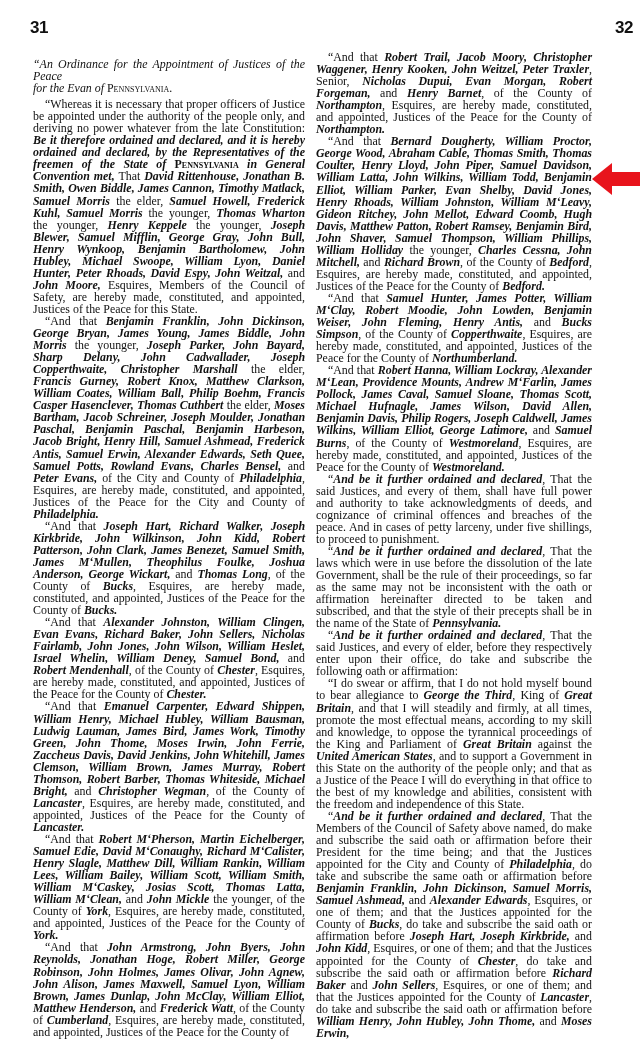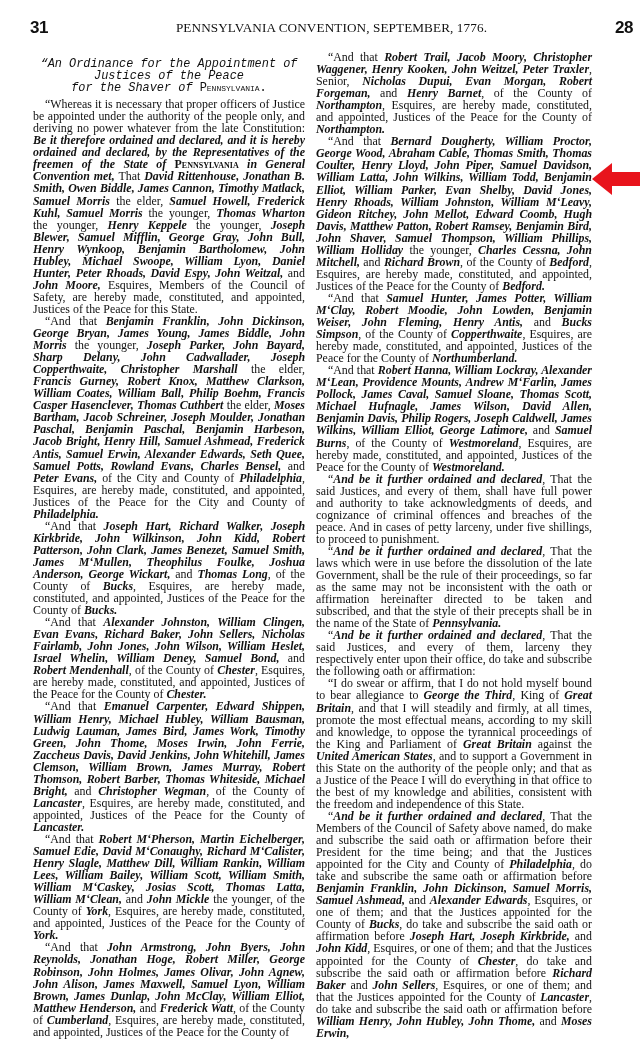--- a/index.html
+++ b/index.html
@@ -8,56 +8,55 @@
     .header { position:absolute; top:18px; left:30px; right:10px; height:24px; }
     .pg { position:absolute; top:0; font-weight:bold; font-size:17px; font-family:"Liberation Sans","DejaVu Sans",sans-serif; letter-spacing:-0.5px;}
     .pg.left { left:0; }
     .pg.right { right:0; }
     .running { position:absolute; top:2px; left:0; right:0; text-align:center; font-size:13.2px; letter-spacing:0.1px; }
     .col { position:absolute; top:51px; font-size:11.9px; line-height:12.05px; text-align:justify; }
     .col.left { left:33px; width:272px; }
     .col.right { left:316px; width:276px; }
     p { margin:0; text-indent:12px; hyphens:manual; }
     p.noindent { text-indent:0; }
-    p.title { text-align:center; text-indent:0; margin:7px 0 4px 0; font-style:italic;font-family:Liberation Mono, monospace; }
+    p.title { text-indent:0; margin:7px 0 4px 0; font-style:italic; }
     i, .it { font-style:italic; font-weight:bold; }
     .sc { font-variant:small-caps; font-style:normal; }
     .arrow { position:absolute; left:592px; top:163px; width:48px; height:32px; }
   </style>
 </head>
 <body>
 
 <div class="header">
   <span class="pg left">31</span>
-  <div class="running">PENNSYLVANIA CONVENTION, SEPTEMBER, 1776.</div>
-  <span class="pg right">28</span>
+  <span class="pg right">32</span>
 </div>
 
 <div class="col left">
   <p class="title">
     <span>“An Ordinance for the Appointment of Justices of the Peace</span><br>
-    <span>for the Shaver of </span><span class="sc">Pennsylvania.</span>
+    <span>for the Evan of </span><span class="sc">Pennsylvania.</span>
   </p>
   <p><span>“Whereas it is necessary that proper officers of Justice be appointed under the authority of the people only, and deriving no power whatever from the late Constitution: </span><i>Be it therefore ordained and declared, and it is hereby ordained and declared, by the Representatives of the freemen of the State of </i><i class="sc">Pennsylvania</i><i> in General Convention met,</i><span> That </span><i>David Rittenhouse, Jonathan B. Smith, Owen Biddle, James Cannon, Timothy Matlack, Samuel Morris</i><span> the elder, </span><i>Samuel Howell, Frederick Kuhl, Samuel Morris</i><span> the younger, </span><i>Thomas Wharton</i><span> the younger, </span><i>Henry Keppele</i><span> the younger, </span><i>Joseph Blewer, Samuel Mifflin, George Gray, John Bull, Henry Wynkoop, Benjamin Bartholomew, John Hubley, Michael Swoope, William Lyon, Daniel Hunter, Peter Rhoads, David Espy, John Weitzal,</i><span> and </span><i>John Moore,</i><span> Esquires, Members of the Council of Safety, are hereby made, constituted, and appointed, Justices of the Peace for this State.</span></p>
   <p><span>“And that </span><i>Benjamin Franklin, John Dickinson, George Bryan, James Young, James Biddle, John Morris</i><span> the younger, </span><i>Joseph Parker, John Bayard, Sharp Delany, John Cadwallader, Joseph Copperthwaite, Christopher Marshall</i><span> the elder, </span><i>Francis Gurney, Robert Knox, Matthew Clarkson, William Coates, William Ball, Philip Boehm, Francis Casper Hasenclever, Thomas Cuthbert</i><span> the elder, </span><i>Moses Bartham, Jacob Schreiner, Joseph Moulder, Jonathan Paschal, Benjamin Paschal, Benjamin Harbeson, Jacob Bright, Henry Hill, Samuel Ashmead, Frederick Antis, Samuel Erwin, Alexander Edwards, Seth Quee, Samuel Potts, Rowland Evans, Charles Bensel,</i><span> and </span><i>Peter Evans,</i><span> of the City and County of </span><i>Philadelphia</i><span>, Esquires, are hereby made, constituted, and appointed, Justices of the Peace for the City and County of </span><i>Philadelphia.</i></p>
   <p><span>“And that </span><i>Joseph Hart, Richard Walker, Joseph Kirkbride, John Wilkinson, John Kidd, Robert Patterson, John Clark, James Benezet, Samuel Smith, James M‘Mullen, Theophilus Foulke, Joshua Anderson, George Wickart,</i><span> and </span><i>Thomas Long</i><span>, of the County of </span><i>Bucks</i><span>, Esquires, are hereby made, constituted, and appointed, Justices of the Peace for the County of </span><i>Bucks.</i></p>
   <p><span>“And that </span><i>Alexander Johnston, William Clingen, Evan Evans, Richard Baker, John Sellers, Nicholas Fairlamb, John Jones, John Wilson, William Heslet, Israel Whelin, William Deney, Samuel Bond,</i><span> and </span><i>Robert Mendenhall</i><span>, of the County of </span><i>Chester</i><span>, Esquires, are hereby made, constituted, and appointed, Justices of the Peace for the County of </span><i>Chester.</i></p>
   <p><span>“And that </span><i>Emanuel Carpenter, Edward Shippen, William Henry, Michael Hubley, William Bausman, Ludwig Lauman, James Bird, James Work, Timothy Green, John Thome, Moses Irwin, John Ferrie, Zaccheus Davis, David Jenkins, John Whitehill, James Clemson, William Brown, James Murray, Robert Thomson, Robert Barber, Thomas Whiteside, Michael Bright,</i><span> and </span><i>Christopher Wegman</i><span>, of the County of </span><i>Lancaster</i><span>, Esquires, are hereby made, constituted, and appointed, Justices of the Peace for the County of </span><i>Lancaster.</i></p>
   <p><span>“And that </span><i>Robert M‘Pherson, Martin Eichelberger, Samuel Edie, David M‘Conaughy, Richard M‘Calister, Henry Slagle, Matthew Dill, William Rankin, William Lees, William Bailey, William Scott, William Smith, William M‘Caskey, Josias Scott, Thomas Latta, William M‘Clean,</i><span> and </span><i>John Mickle</i><span> the younger, of the County of </span><i>York</i><span>, Esquires, are hereby made, constituted, and appointed, Justices of the Peace for the County of </span><i>York.</i></p>
   <p><span>“And that </span><i>John Armstrong, John Byers, John Reynolds, Jonathan Hoge, Robert Miller, George Robinson, John Holmes, James Olivar, John Agnew, John Alison, James Maxwell, Samuel Lyon, William Brown, James Dunlap, John McClay, William Elliot, Matthew Henderson,</i><span> and </span><i>Frederick Watt</i><span>, of the County of </span><i>Cumberland</i><span>, Esquires, are hereby made, constituted, and appointed, Justices of the Peace for the County of </span></p>
 
 </div>
 
 <div class="col right">
   <p><span>“And that </span><i>Robert Trail, Jacob Moory, Christopher Waggener, Henry Kooken, John Weitzel, Peter Traxler</i><span>, Senior, </span><i>Nicholas Dupui, Evan Morgan, Robert Forgeman,</i><span> and </span><i>Henry Barnet</i><span>, of the County of </span><i>Northampton</i><span>, Esquires, are hereby made, constituted, and appointed, Justices of the Peace for the County of </span><i>Northampton.</i></p>
   <p><span>“And that </span><i>Bernard Dougherty, William Proctor, George Wood, Abraham Cable, Thomas Smith, Thomas Coulter, Henry Lloyd, John Piper, Samuel Davidson, William Latta, John Wilkins, William Todd, Benjamin Elliot, William Parker, Evan Shelby, David Jones, Henry Rhoads, William Johnston, William M‘Leavy, Gideon Ritchey, John Mellot, Edward Coomb, Hugh Davis, Matthew Patton, Robert Ramsey, Benjamin Bird, John Shaver, Samuel Thompson, William Phillips, William Holliday</i><span> the younger, </span><i>Charles Cessna, John Mitchell,</i><span> and </span><i>Richard Brown</i><span>, of the County of </span><i>Bedford</i><span>, Esquires, are hereby made, constituted, and appointed, Justices of the Peace for the County of </span><i>Bedford.</i></p>
   <p><span>“And that </span><i>Samuel Hunter, James Potter, William M‘Clay, Robert Moodie, John Lowden, Benjamin Weiser, John Fleming, Henry Antis,</i><span> and </span><i>Bucks Simpson</i><span>, of the County of </span><i>Copperthwaite</i><span>, Esquires, are hereby made, constituted, and appointed, Justices of the Peace for the County of </span><i>Northumberland.</i></p>
   <p><span>“And that </span><i>Robert Hanna, William Lockray, Alexander M‘Lean, Providence Mounts, Andrew M‘Farlin, James Pollock, James Caval, Samuel Sloane, Thomas Scott, Michael Hufnagle, James Wilson, David Allen, Benjamin Davis, Philip Rogers, Joseph Caldwell, James Wilkins, William Elliot, George Latimore,</i><span> and </span><i>Samuel Burns</i><span>, of the County of </span><i>Westmoreland</i><span>, Esquires, are hereby made, constituted, and appointed, Justices of the Peace for the County of </span><i>Westmoreland.</i></p>
   <p><span>“</span><i>And be it further ordained and declared</i><span>, That the said Justices, and every of them, shall have full power and authority to take acknowledgments of deeds, and cognizance of criminal offences and breaches of the peace. And in cases of petty larceny, under five shillings, to proceed to punishment.</span></p>
   <p><span>“</span><i>And be it further ordained and declared</i><span>, That the laws which were in use before the dissolution of the late Government, shall be the rule of their proceedings, so far as the same may not be inconsistent with the oath or affirmation hereinafter directed to be taken and subscribed, and that the style of their precepts shall be in the name of the State of </span><i>Pennsylvania.</i></p>
-  <p><span>“</span><i>And be it further ordained and declared</i><span>, That the said Justices, and every of them, larceny they respectively enter upon their office, do take and subscribe the following oath or affirmation:</span></p>
+  <p><span>“</span><i>And be it further ordained and declared</i><span>, That the said Justices, and every of elder, before they respectively enter upon their office, do take and subscribe the following oath or affirmation:</span></p>
   <p><span>“I do swear or affirm, that I do not hold myself bound to bear allegiance to </span><i>George the Third</i><span>, King of </span><i>Great Britain</i><span>, and that I will steadily and firmly, at all times, promote the most effectual means, according to my skill and knowledge, to oppose the tyrannical proceedings of the King and Parliament of </span><i>Great Britain</i><span> against the </span><i>United American States</i><span>, and to support a Government in this State on the authority of the people only; and that as a Justice of the Peace I will do everything in that office to the best of my knowledge and abilities, consistent with the freedom and independence of this State.</span></p>
   <p><span>“</span><i>And be it further ordained and declared</i><span>, That the Members of the Council of Safety above named, do make and subscribe the said oath or affirmation before their President for the time being; and that the Justices appointed for the City and County of </span><i>Philadelphia</i><span>, do take and subscribe the same oath or affirmation before </span><i>Benjamin Franklin, John Dickinson, Samuel Morris, Samuel Ashmead,</i><span> and </span><i>Alexander Edwards</i><span>, Esquires, or one of them; and that the Justices appointed for the County of </span><i>Bucks</i><span>, do take and subscribe the said oath or affirmation before </span><i>Joseph Hart, Joseph Kirkbride,</i><span> and </span><i>John Kidd</i><span>, Esquires, or one of them; and that the Justices appointed for the County of </span><i>Chester</i><span>, do take and subscribe the said oath or affirmation before </span><i>Richard Baker</i><span> and </span><i>John Sellers</i><span>, Esquires, or one of them; and that the Justices appointed for the County of </span><i>Lancaster</i><span>, do take and subscribe the said oath or affirmation before </span><i>William Henry, John Hubley, John Thome,</i><span> and </span><i>Moses Erwin,</i></p>
 </div>
 
 <svg class="arrow" viewBox="0 0 48 32">
   <polygon points="0,16 20,0 20,9 48,9 48,23 20,23 20,32" fill="#e8141c"></polygon>
 </svg>
 
 </body></html>

